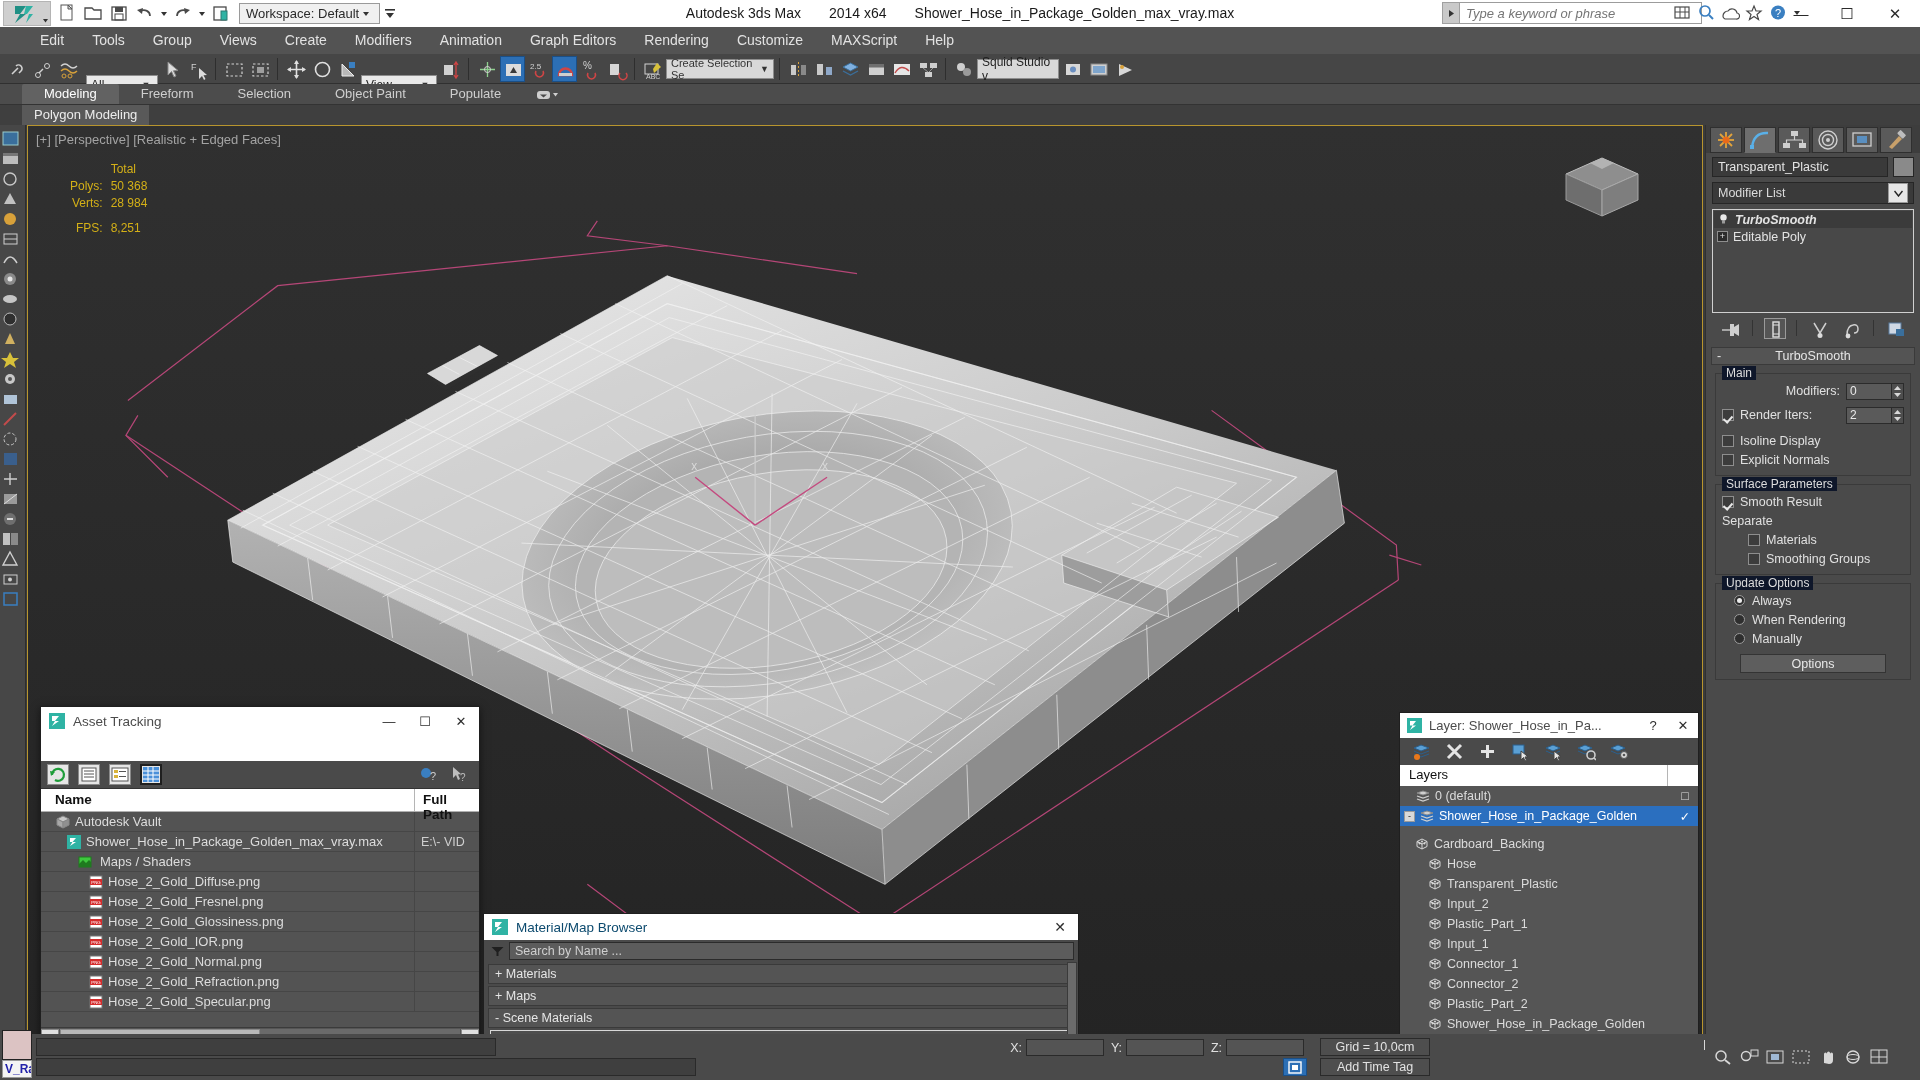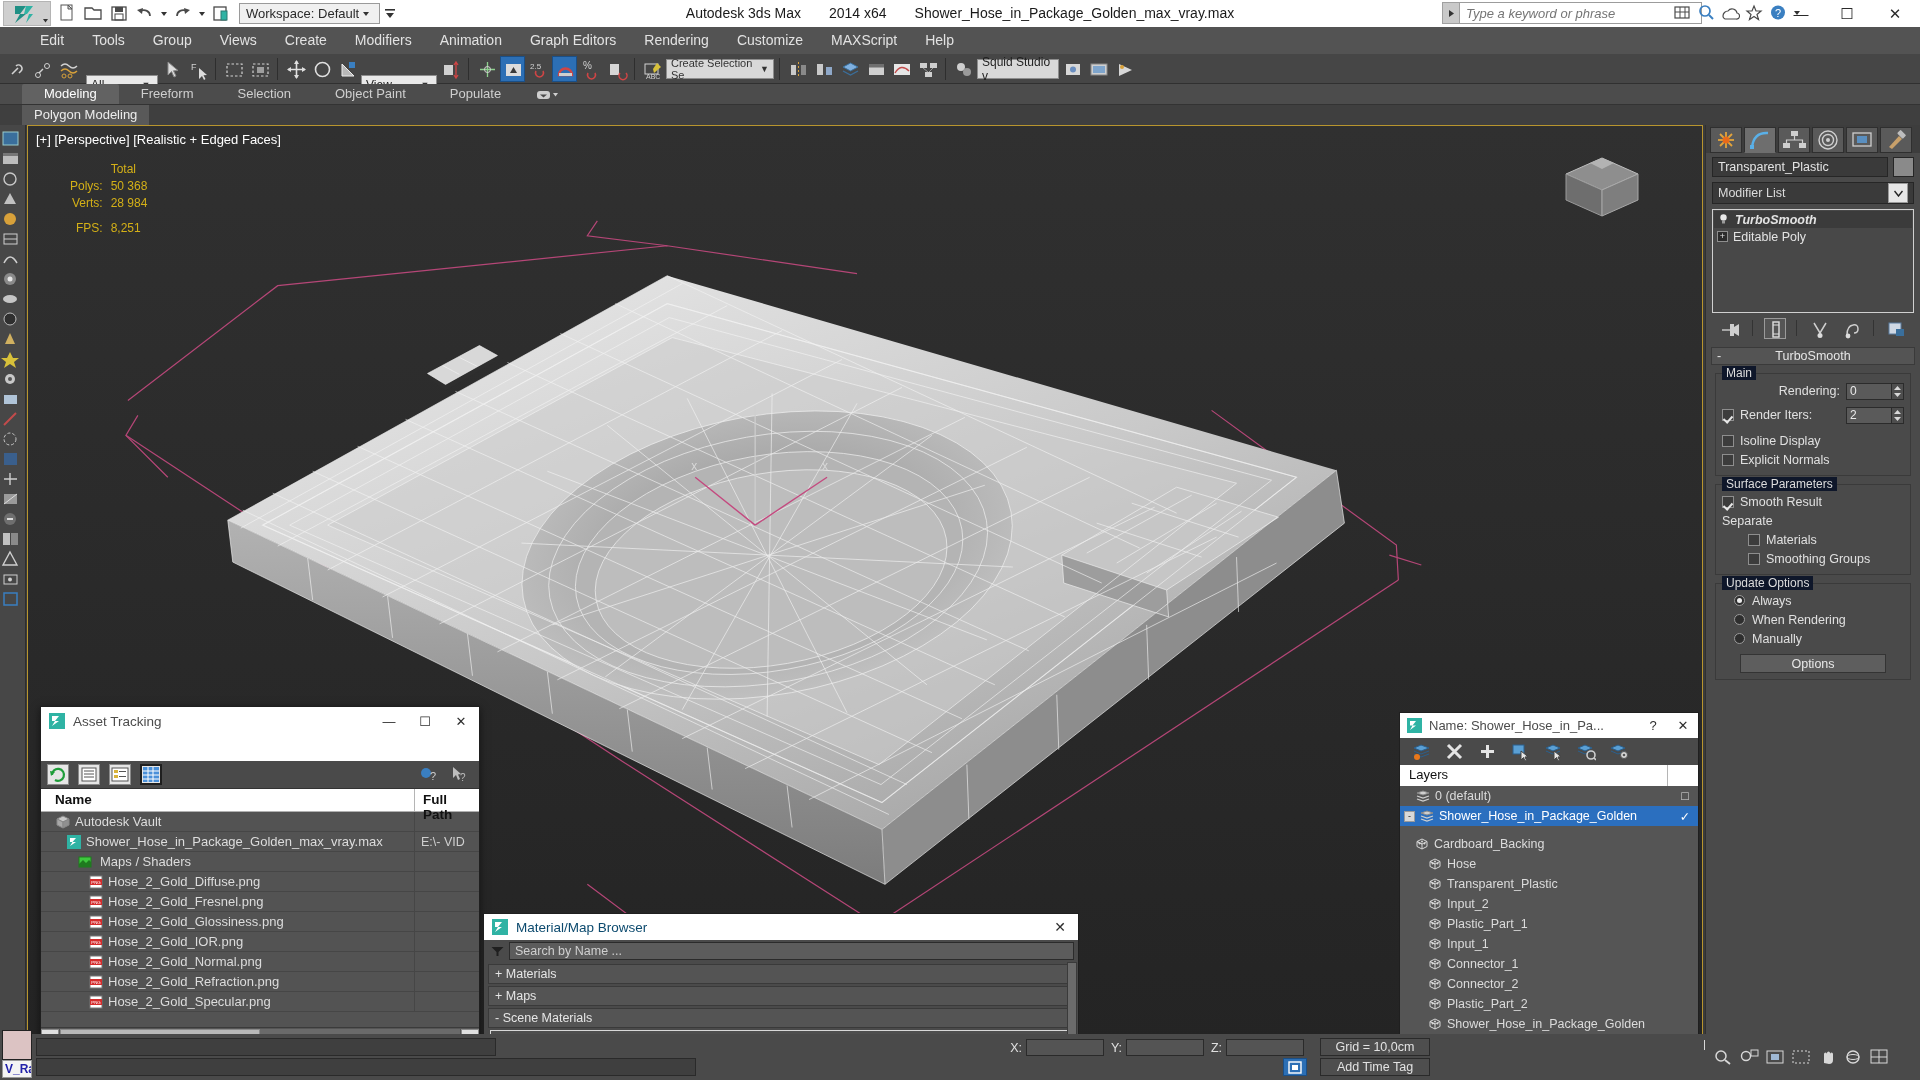--- a/index.html
+++ b/index.html
@@ -66,21 +66,21 @@
     background:#595959; font-size:13px; color:#ececec; }
 
   
   #leftcol { position:absolute; left:0; top:125px; width:26px; height:930px; background:#474747;
     border-right:1px solid #2e2e2e; padding-top:4px; }
   .lt { width:22px; height:20px; margin:1px auto; position:relative; }
 
   
   #viewport { position:absolute; left:27px; top:125px; width:1676px; height:922px;
     background:#2b2b2b; border:1px solid #b8952e; overflow:hidden; }
-  #vp-label { position:absolute; left:8px; top:6px; font-size:13px; color:#ffffff; }
+  #vp-label { position:absolute; left:8px; top:6px; font-size:13px; color:#a3a3a3; }
   #vp-stats { position:absolute; left:42px; top:35px; font-size:12px; color:#d4a017; line-height:17px; }
   #vp-stats table { border-collapse:collapse; }
   #vp-stats td { padding:0 10px 0 0; font-size:12px; color:#d4b017; white-space:nowrap; }
   #vp-stats td.lab { text-align:right; padding-right:8px; }
   #viewcube { position:absolute; right:52px; top:22px; width:96px; height:86px; }
   #model { position:absolute; left:0; top:0; width:100%; height:100%; }
 
   
   #cmdpanel { position:absolute; left:1705px; top:125px; width:215px; height:930px; background:#4a4a4a;
     border-left:1px solid #303030; }
@@ -989,21 +989,21 @@
 
   <div class="rollup">
     <div class="rtitle">
       <span class="mn">-</span>
       <span>TurboSmooth</span>
     </div>
 
     <div class="group">
       <span class="glabel">Main</span>
       <div class="prow">
-        <span class="lbl">Rendering:</span>
+        <span class="lbl">Modifiers:</span>
         <span class="spin">
           <span class="fld">0</span>
           <span class="arrows">
             <svg width="9" height="13" viewBox="0 0 9 13">
                 <path d="M4.5 1 L8 5 L1 5 Z" fill="#d8d8d8"></path>
                 <path d="M4.5 12 L8 8 L1 8 Z" fill="#d8d8d8"></path>
               </svg>
           </span>
         </span>
       </div>
@@ -1309,21 +1309,21 @@
   </div>
   <div id="mmb-sb"></div>
 </div>
 
 <div id="layer">
   <div id="layer-title">
     <svg width="15" height="15" viewBox="0 0 15 15">
       <rect width="15" height="15" fill="#2fb3a4"></rect>
         <path d="M3 3 L9 3 L5.5 7.5 L9 7.5 L3 12 L5.5 7.5 L3 7.5 Z" fill="#fff"></path>
     </svg>
-    <span class="t">Name: Shower_Hose_in_Pa...</span>
+    <span class="t">Layer: Shower_Hose_in_Pa...</span>
     <div class="ctl">
       <div>?</div>
       <div>✕</div>
     </div>
   </div>
   <div id="layer-tools">
     <span class="lti">
         <svg width="19" height="19" viewBox="0 0 19 19">
           <path d="M2 6 L9 3 L17 6 L9 9 Z" fill="#5a9fd4" stroke="#2a5f8c"></path>
           <path d="M2 9 L9 12 L17 9" fill="none" stroke="#2a5f8c"></path>

